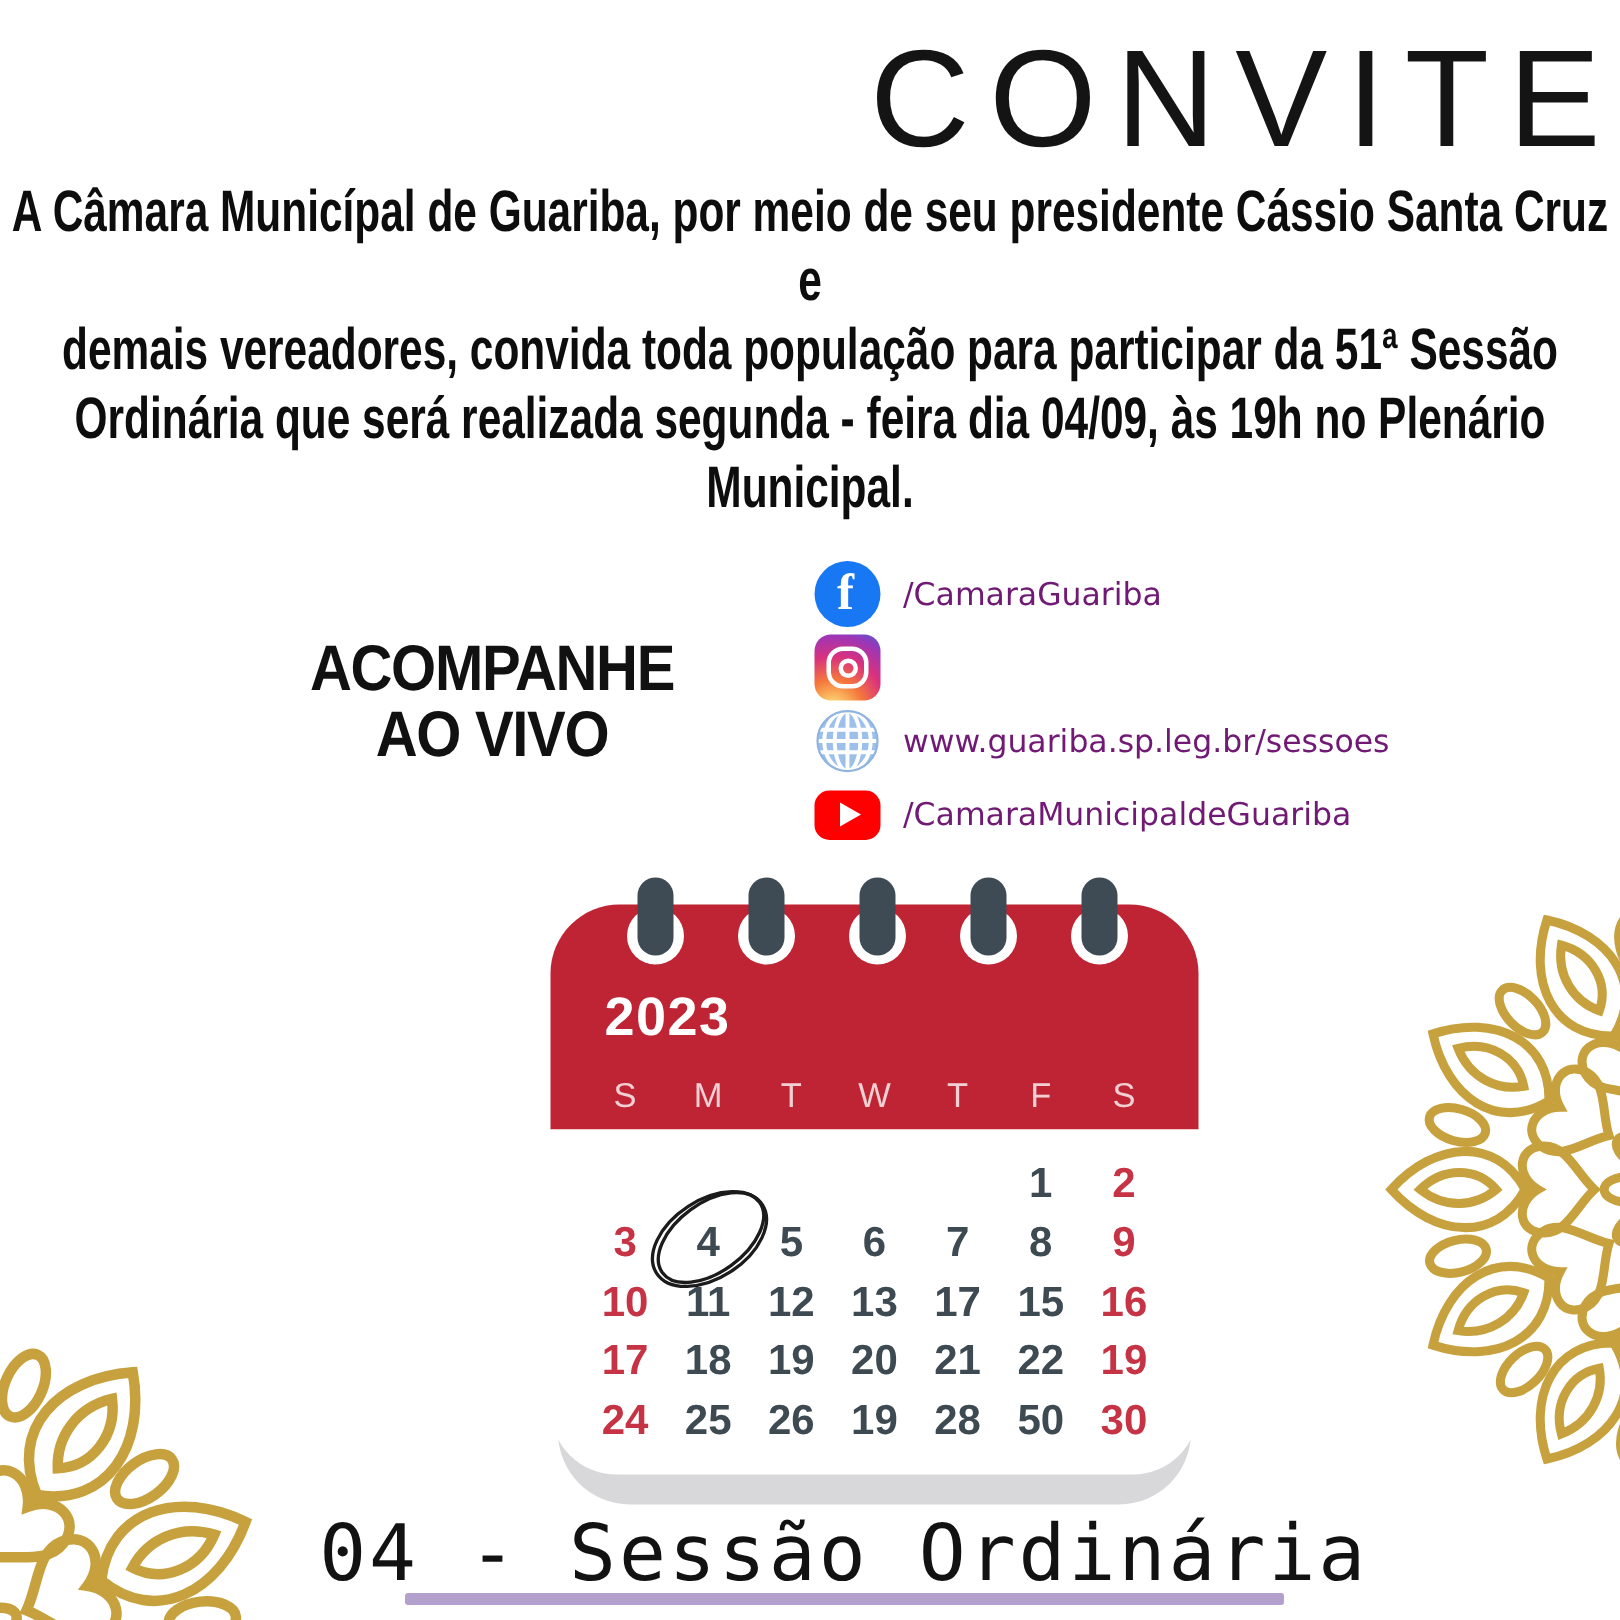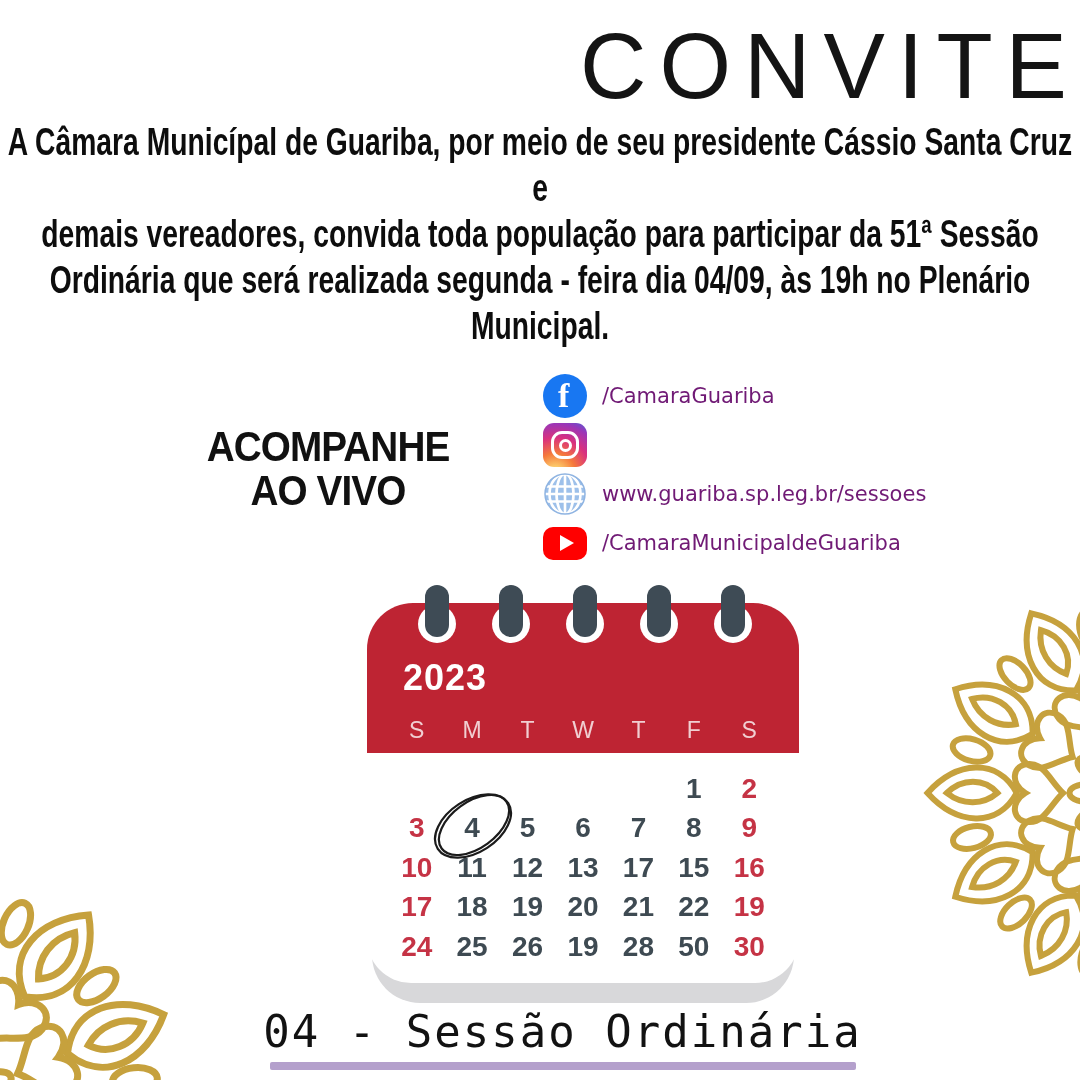--- a/index.html
+++ b/index.html
@@ -45,21 +45,21 @@
                  color:#fff;font-weight:bold;font-size:36px;letter-spacing:1px;}
   .cal-weekdays{position:absolute;left:22px;right:22px;top:132px;display:grid;grid-template-columns:repeat(7,1fr);z-index:2;
                 color:rgba(255,255,255,0.78);font-size:23px;text-align:center;}
   .cal-grid{position:absolute;left:22px;right:22px;top:184px;display:grid;grid-template-columns:repeat(7,1fr);
             grid-template-rows:repeat(5,39.5px);z-index:2;}
   .cal-cell{display:flex;align-items:center;justify-content:center;font-size:28px;font-weight:600;color:#3e4a52;}
   .cal-cell.weekend{color:#c53345;}
   .circle-marker{position:absolute;left:57px;top:197px;z-index:3;}
   
   .footer-label{position:absolute;left:45px;right:0;top:1006px;text-align:center;z-index:2;
-                font-family:"DejaVu Sans Mono",monospace;font-size:44px;color:#121212;letter-spacing:2px;}
+                font-family:"DejaVu Sans Mono",monospace;font-size:52px;color:#121212;letter-spacing:2px;}
   .footer-line{position:absolute;left:270px;top:1062px;width:586px;height:8px;background:#b4a0cc;border-radius:2px;z-index:2;}
   
   .ornament{position:absolute;z-index:0;}
   .orn-right{left:920px;top:578px;}
   .orn-left{left:-310px;top:855px;transform:rotate(8deg);}
 </style>
 </head>
 <body>
 
 <div id="stage">

